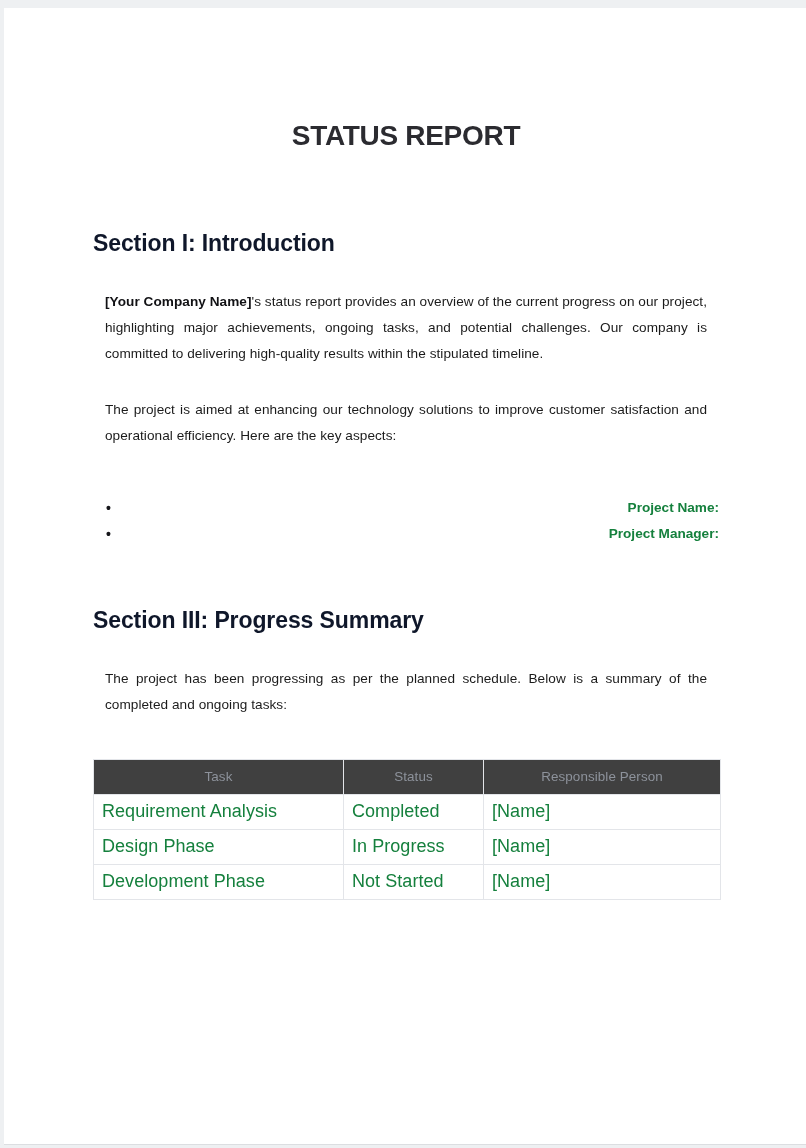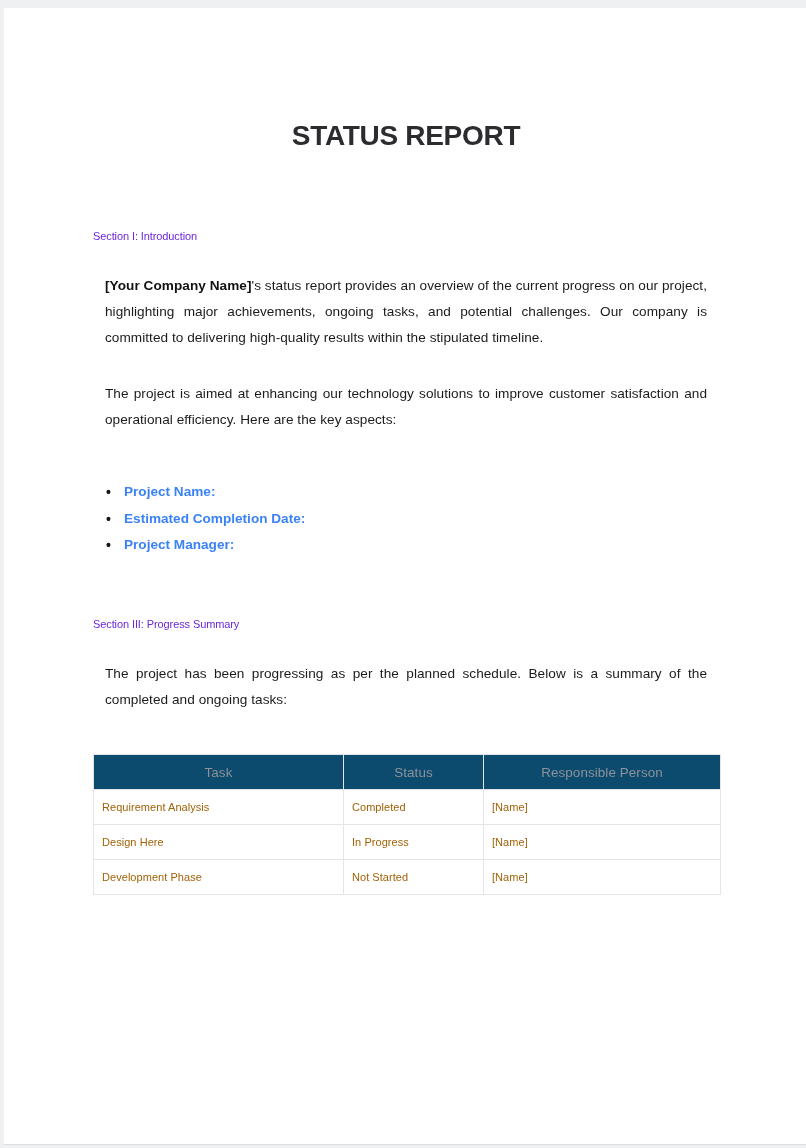--- a/index.html
+++ b/index.html
@@ -44,23 +44,23 @@
     text-align: center;
     font-size: 28px;
     font-weight: 700;
     letter-spacing: -0.3px;
     color: #2b2b30;
     line-height: 1.25;
   }
 
   .section-heading {
     margin: 0;
-    font-size: 11px;
-    font-weight: 400;
-    color: #6d28d9;
+    font-size: 23px;
+    font-weight: 700;
+    color: #0f172a;
     letter-spacing: -0.1px;
     line-height: 1.3;
   }
   .sec1-heading { padding-top: 76px; }
   .sec2-heading { padding-top: 56px; }
   .sec3-heading { padding-top: 58px; }
   .sec4-heading { padding-top: 60px; }
 
   p.body-text {
     margin: 12px;
@@ -79,22 +79,23 @@
   ul.key-aspects {
     margin: 0;
     padding: 34px 0 0 22px;
     list-style: none;
   }
   ul.key-aspects li {
     position: relative;
     font-size: 13.6px;
     line-height: 26.6px;
     font-weight: 700;
-    color: #3b82f6;
+    color: #15803d;
     padding-left: 9px;
+    text-align: right;
   }
   ul.key-aspects li::before {
     content: "\2022";
     position: absolute;
     left: -9px;
     top: 0;
     font-size: 14px;
     color: #15151a;
   }
 
@@ -103,31 +104,31 @@
     width: 627px;
     border-collapse: collapse;
     table-layout: fixed;
   }
   table.progress-table th,
   table.progress-table td {
     border: 1px solid #e3e5e9;
     font-weight: 400;
   }
   table.progress-table thead th {
-    background: #0c4a6e;
+    background: #404040;
     color: #8d929b;
     font-size: 13.4px;
     text-align: center;
     height: 34px;
     padding: 0 8px;
     letter-spacing: 0.1px;
   }
   table.progress-table tbody td {
-    color: #a16207;
-    font-size: 11px;
+    color: #15803d;
+    font-size: 18px;
     height: 34px;
     padding: 0 8px;
     text-align: left;
     letter-spacing: 0.05px;
   }
   col.c-task { width: 250px; }
   col.c-status { width: 140px; }
   col.c-person { width: 237px; }
 </style>
 </head>
@@ -141,21 +142,20 @@
 
       <h2 class="section-heading sec1-heading">Section I: Introduction</h2>
 
       <p class="body-text"><b>[Your Company Name]</b><span>'s status report provides an overview of the current progress on our project, highlighting major achievements, ongoing tasks, and potential challenges. Our company is committed to delivering high-quality results within the stipulated timeline.</span></p>
 
 
       <p class="body-text">The project is aimed at enhancing our technology solutions to improve customer satisfaction and operational efficiency. Here are the key aspects:</p>
 
       <ul class="key-aspects">
         <li>Project Name:</li>
-        <li>Estimated Completion Date:</li>
         <li>Project Manager:</li>
       </ul>
 
       <h2 class="section-heading sec3-heading">Section III: Progress Summary</h2>
 
       <p class="body-text">The project has been progressing as per the planned schedule. Below is a summary of the completed and ongoing tasks:</p>
 
       <table class="progress-table">
         <colgroup>
           <col class="c-task">
@@ -169,21 +169,21 @@
             <th>Responsible Person</th>
           </tr>
         </thead>
         <tbody>
           <tr>
             <td>Requirement Analysis</td>
             <td>Completed</td>
             <td>[Name]</td>
           </tr>
           <tr>
-            <td>Design Here</td>
+            <td>Design Phase</td>
             <td>In Progress</td>
             <td>[Name]</td>
           </tr>
           <tr>
             <td>Development Phase</td>
             <td>Not Started</td>
             <td>[Name]</td>
           </tr>
         </tbody>
       </table>

